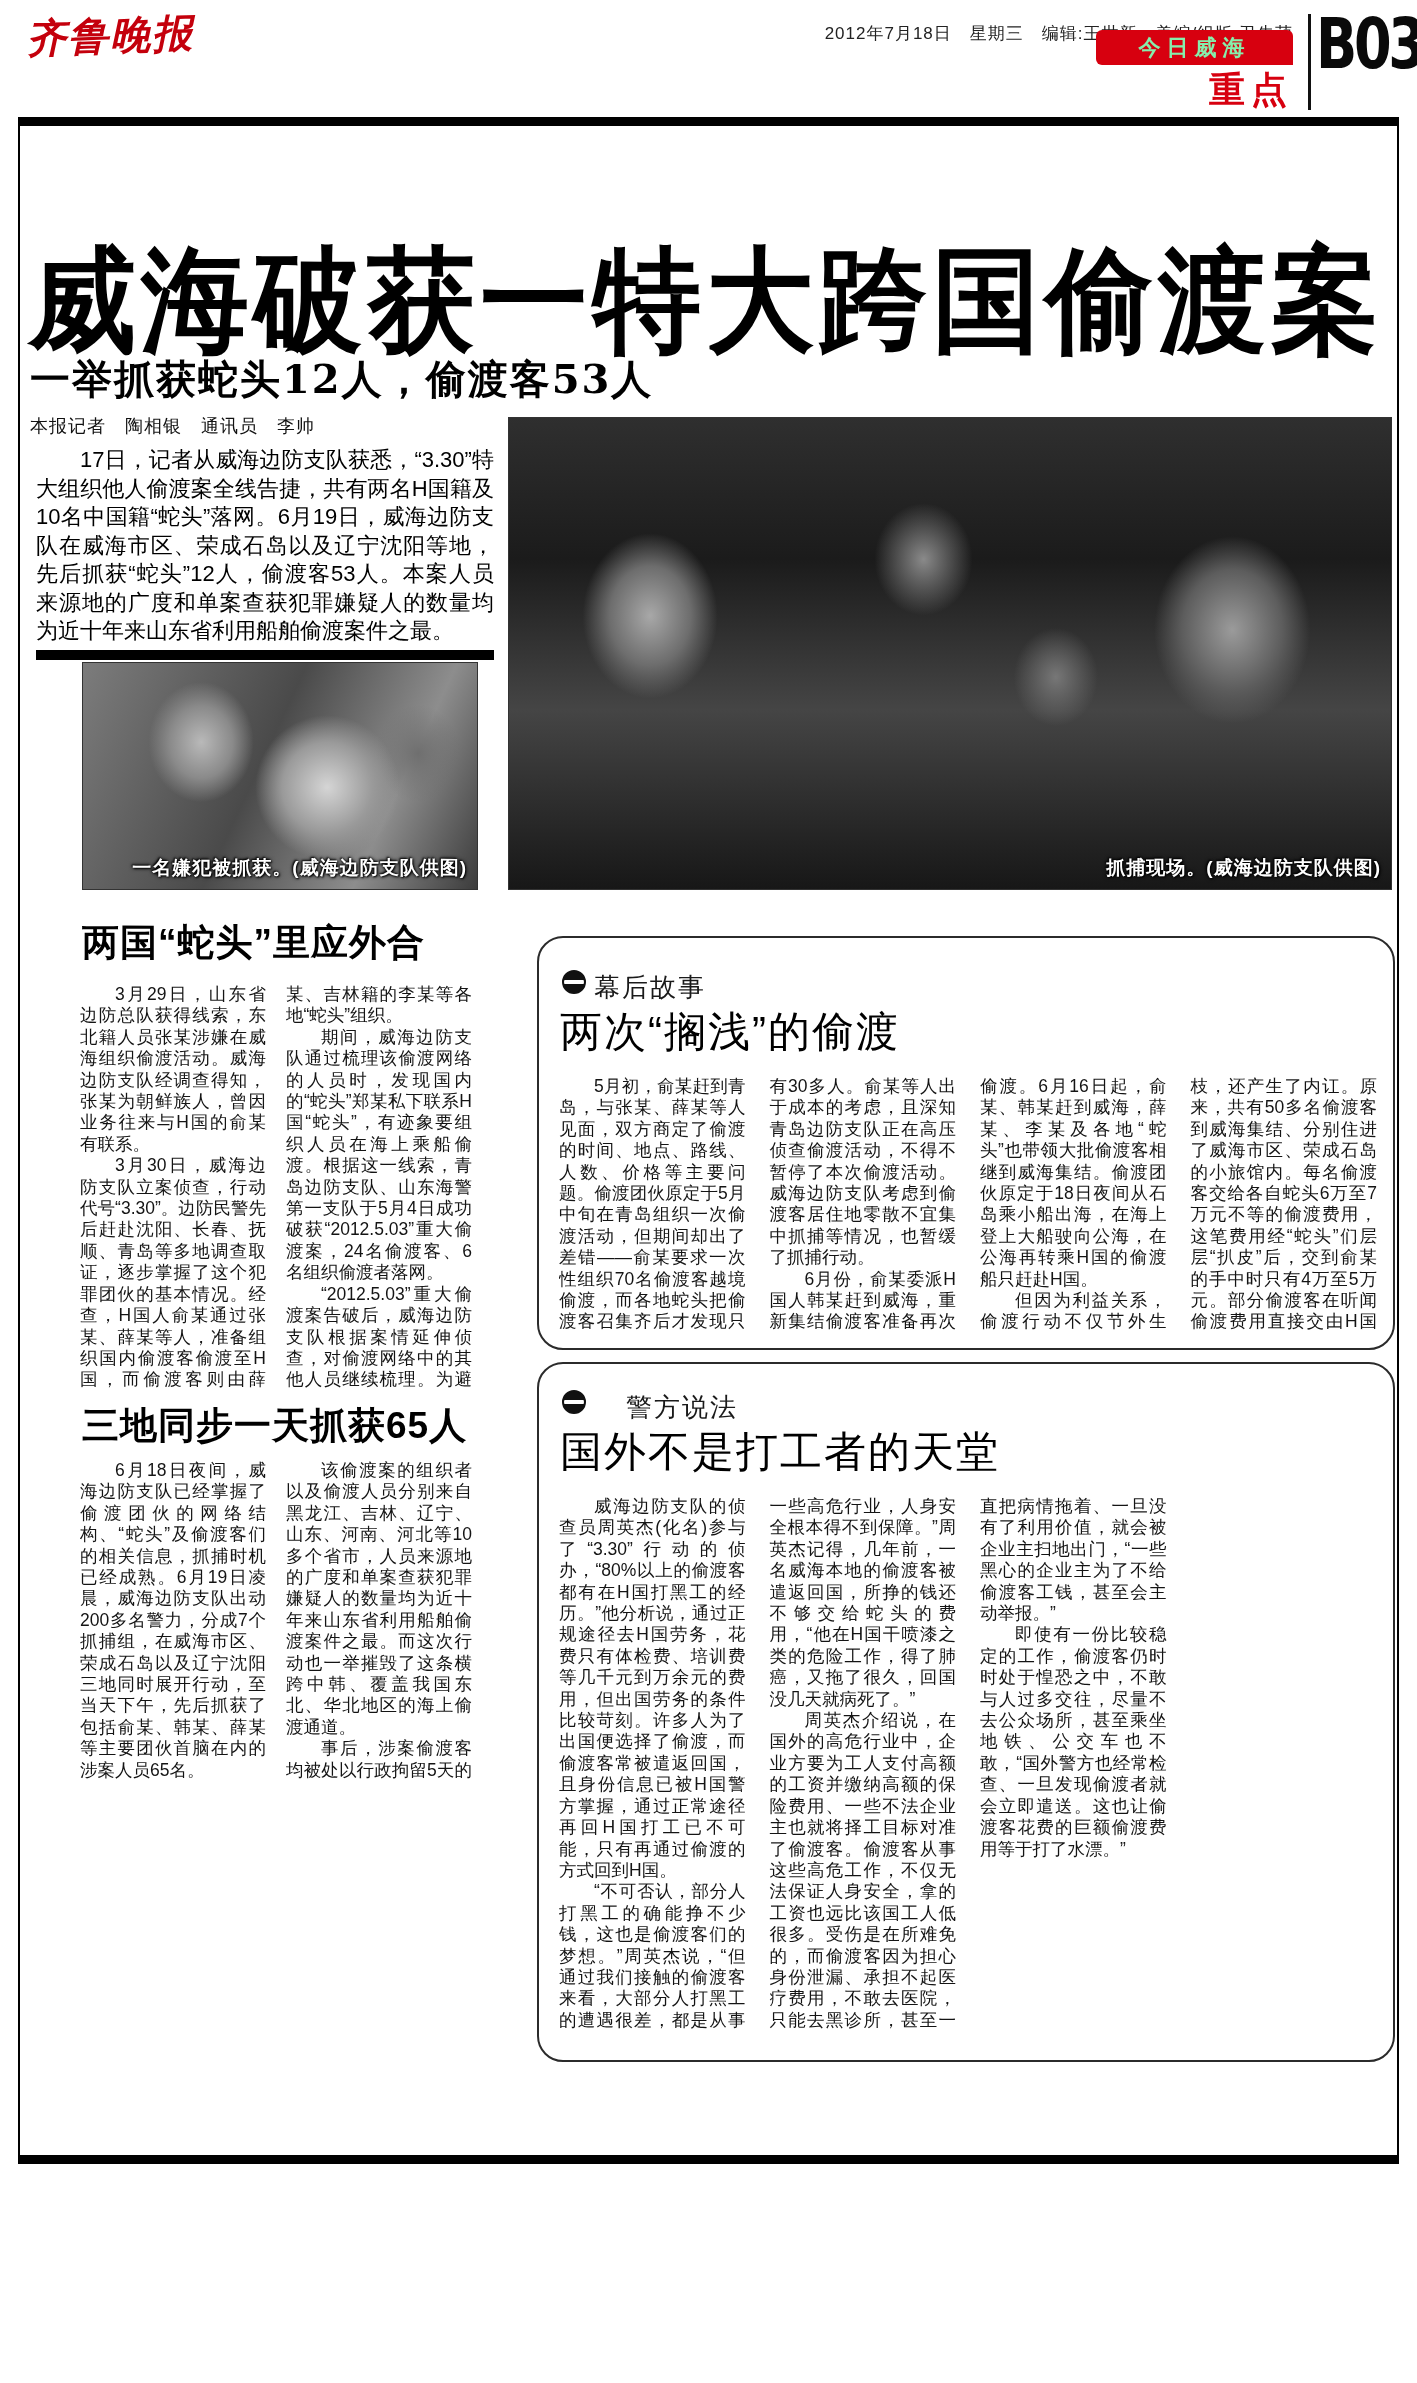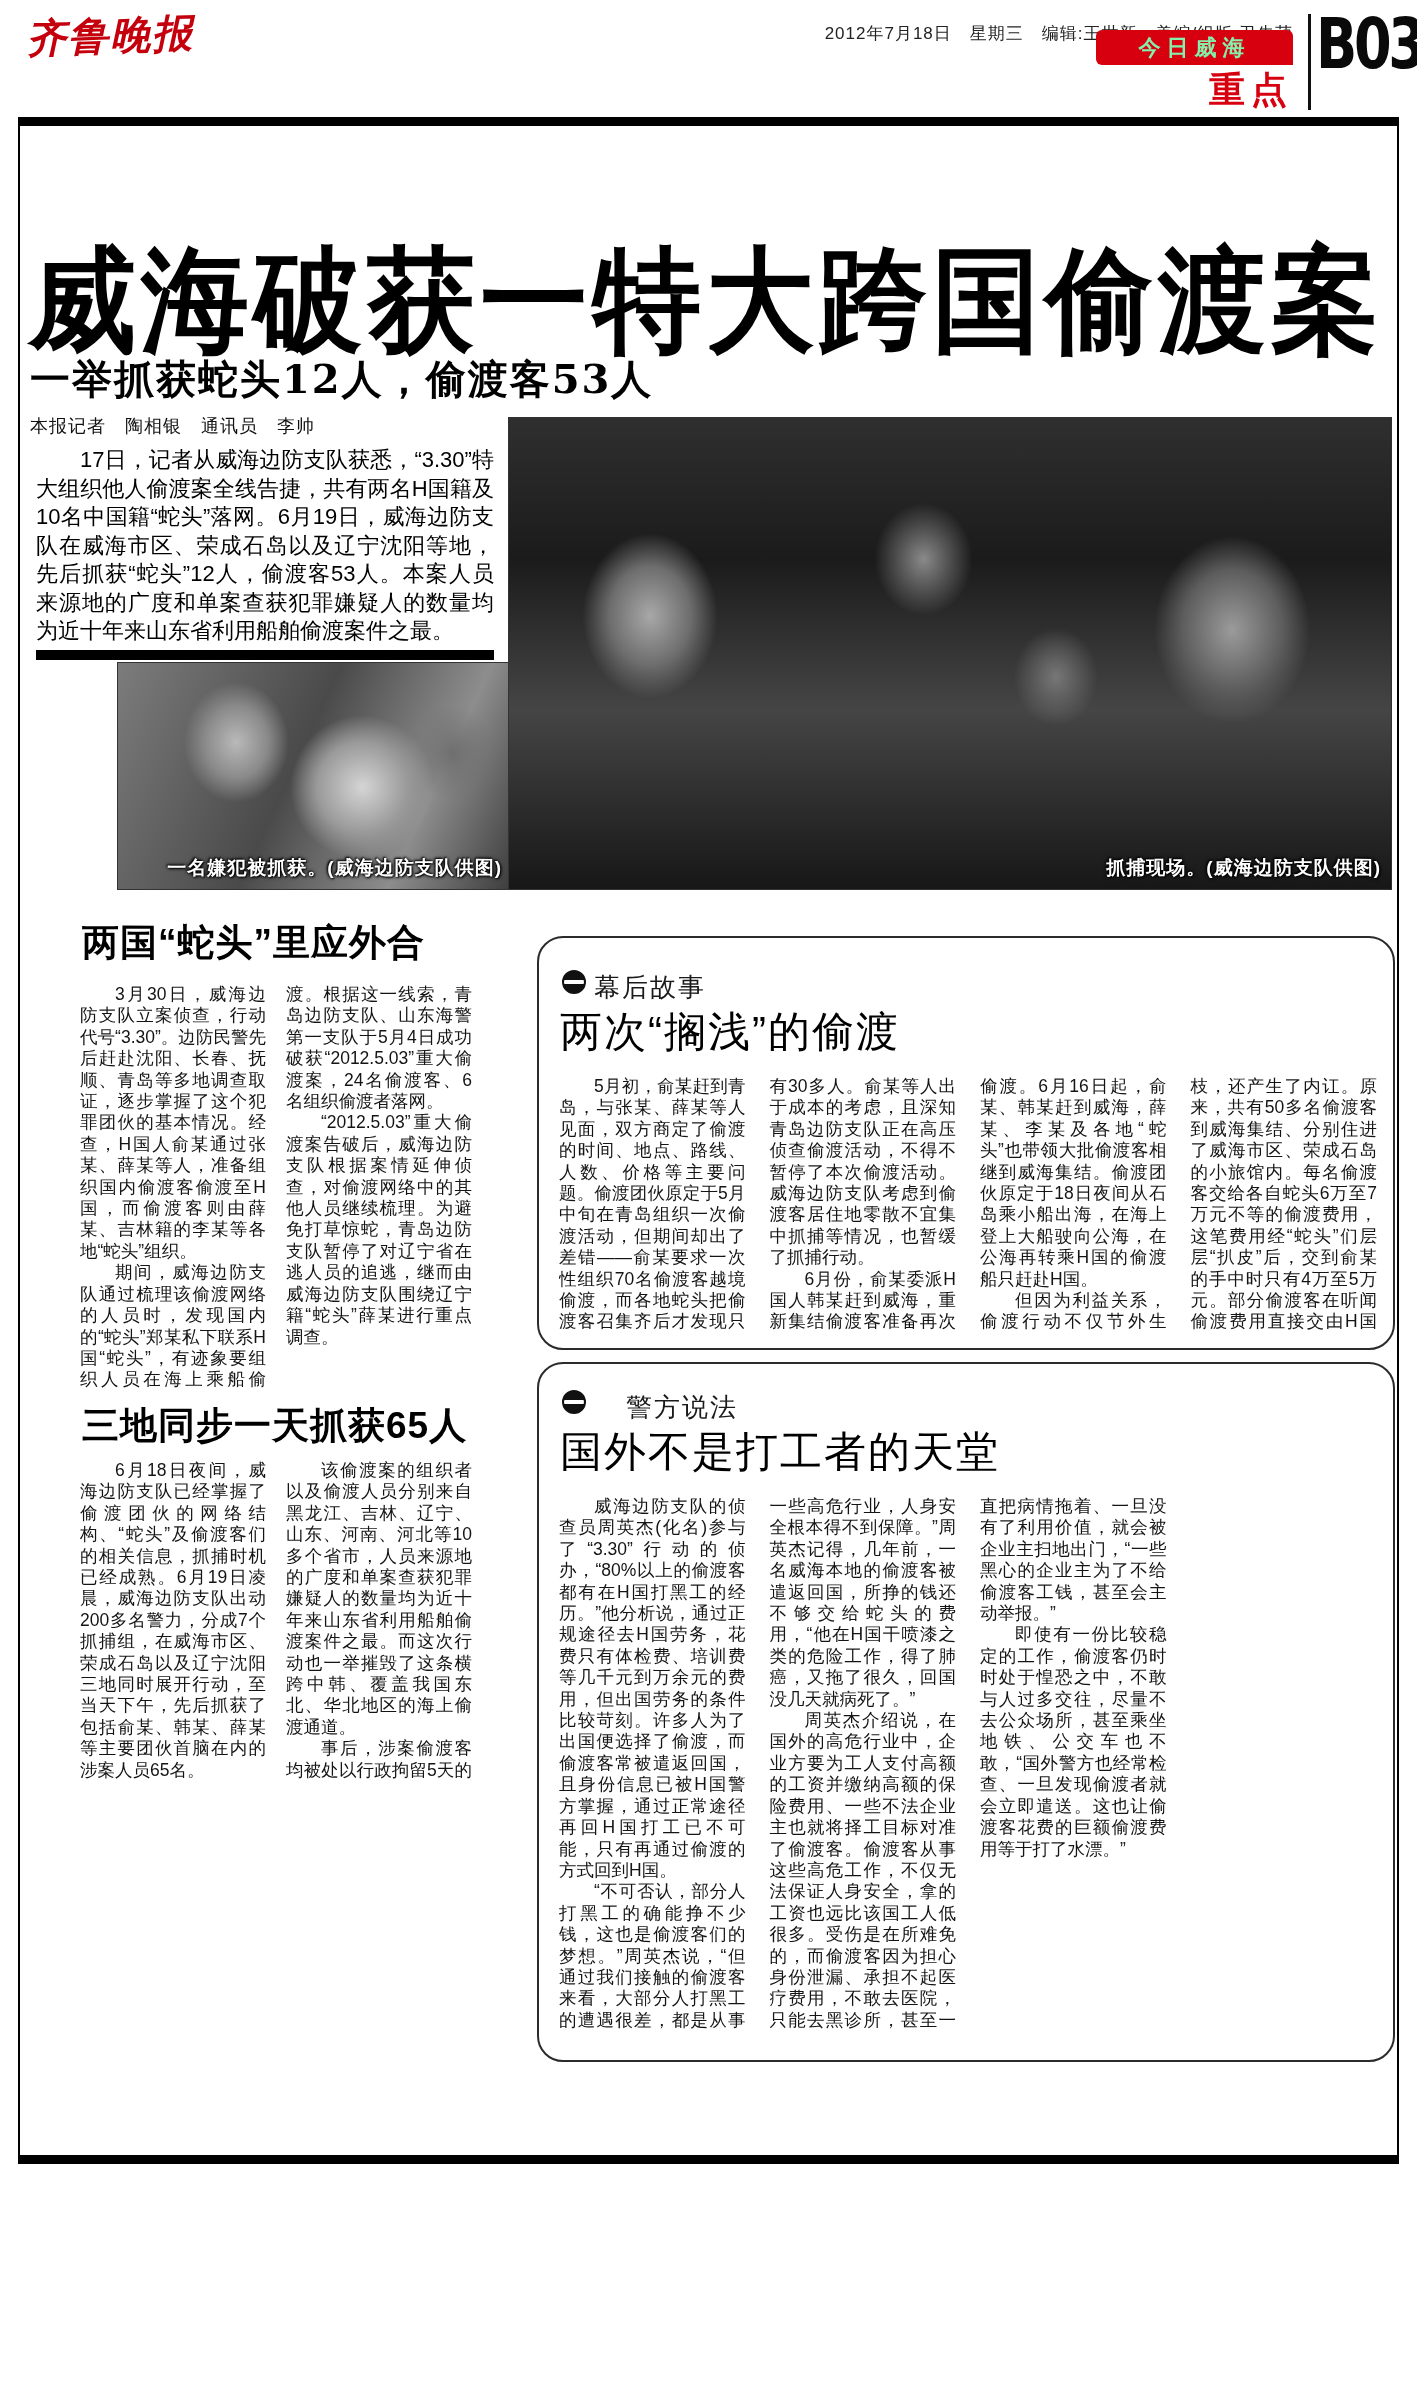--- a/index.html
+++ b/index.html
@@ -60,21 +60,20 @@
   .intro-rule { position:absolute; left:36px; top:650px; width:458px; height:10px; background:#000; }
   
   .photo { position:absolute; border:1px solid #333; overflow:hidden; }
   .photo-left {
     left:82px; top:662px; width:396px; height:228px;
     background:
       radial-gradient(70px 80px at 30% 35%, #b9b9b9 0%, #8a8a8a 45%, transparent 75%),
       radial-gradient(90px 90px at 62% 55%, #d5d5d5 0%, #9a9a9a 50%, transparent 80%),
       radial-gradient(60px 70px at 85% 40%, #6f6f6f 0%, transparent 70%),
       linear-gradient(115deg, #7c7c7c, #4a4a4a 45%, #8d8d8d 75%, #3c3c3c);
-    margin-left: 35px;
   }
   .photo-right {
     left:508px; top:417px; width:884px; height:473px;
     background:
       radial-gradient(90px 110px at 16% 42%, #a8a8a8 0%, #6d6d6d 45%, transparent 75%),
       radial-gradient(100px 120px at 82% 45%, #9b9b9b 0%, #5d5d5d 50%, transparent 78%),
       radial-gradient(70px 80px at 47% 30%, #8a8a8a 0%, transparent 70%),
       radial-gradient(60px 70px at 62% 55%, #777 0%, transparent 70%),
       linear-gradient(180deg, #2f2f2f, #1b1b1b 30%, #454545 62%, #171717);
   }
@@ -138,20 +137,21 @@
 
   <div class="photo photo-left">
     <div class="photo-caption">一名嫌犯被抓获。(威海边防支队供图)</div>
   </div>
   <div class="photo photo-right">
     <div class="photo-caption">抓捕现场。(威海边防支队供图)</div>
   </div>
 
   <div class="sec-title sec1-title">两国“蛇头”里应外合</div>
   <div class="sec1-body body-text cols-2">
+    <p>3月29日，山东省边防总队获得线索，东北籍人员张某涉嫌在威海组织偷渡活动。威海边防支队经调查得知，张某为朝鲜族人，曾因业务往来与H国的俞某有联系。</p>
     <p>3月30日，威海边防支队立案侦查，行动代号“3.30”。边防民警先后赶赴沈阳、长春、抚顺、青岛等多地调查取证，逐步掌握了这个犯罪团伙的基本情况。经查，H国人俞某通过张某、薛某等人，准备组织国内偷渡客偷渡至H国，而偷渡客则由薛某、吉林籍的李某等各地“蛇头”组织。</p>
     <p>期间，威海边防支队通过梳理该偷渡网络的人员时，发现国内的“蛇头”郑某私下联系H国“蛇头”，有迹象要组织人员在海上乘船偷渡。根据这一线索，青岛边防支队、山东海警第一支队于5月4日成功破获“2012.5.03”重大偷渡案，24名偷渡客、6名组织偷渡者落网。</p>
     <p>“2012.5.03”重大偷渡案告破后，威海边防支队根据案情延伸侦查，对偷渡网络中的其他人员继续梳理。为避免打草惊蛇，青岛边防支队暂停了对辽宁省在逃人员的追逃，继而由威海边防支队围绕辽宁籍“蛇头”薛某进行重点调查。</p>
   </div>
 
   <div class="sec-title sec2-title">三地同步一天抓获65人</div>
   <div class="sec2-body body-text cols-2">
     <p>6月18日夜间，威海边防支队已经掌握了偷渡团伙的网络结构、“蛇头”及偷渡客们的相关信息，抓捕时机已经成熟。6月19日凌晨，威海边防支队出动200多名警力，分成7个抓捕组，在威海市区、荣成石岛以及辽宁沈阳三地同时展开行动，至当天下午，先后抓获了包括俞某、韩某、薛某等主要团伙首脑在内的涉案人员65名。</p>
     <p>该偷渡案的组织者以及偷渡人员分别来自黑龙江、吉林、辽宁、山东、河南、河北等10多个省市，人员来源地的广度和单案查获犯罪嫌疑人的数量均为近十年来山东省利用船舶偷渡案件之最。而这次行动也一举摧毁了这条横跨中韩、覆盖我国东北、华北地区的海上偷渡通道。</p>
     <p>事后，涉案偷渡客均被处以行政拘留5天的处罚，目前已遣送回原籍。而12名“蛇头”中有9名被刑事拘留，3名被取保候审。目前，本案还在进一步侦办过程中。</p>

